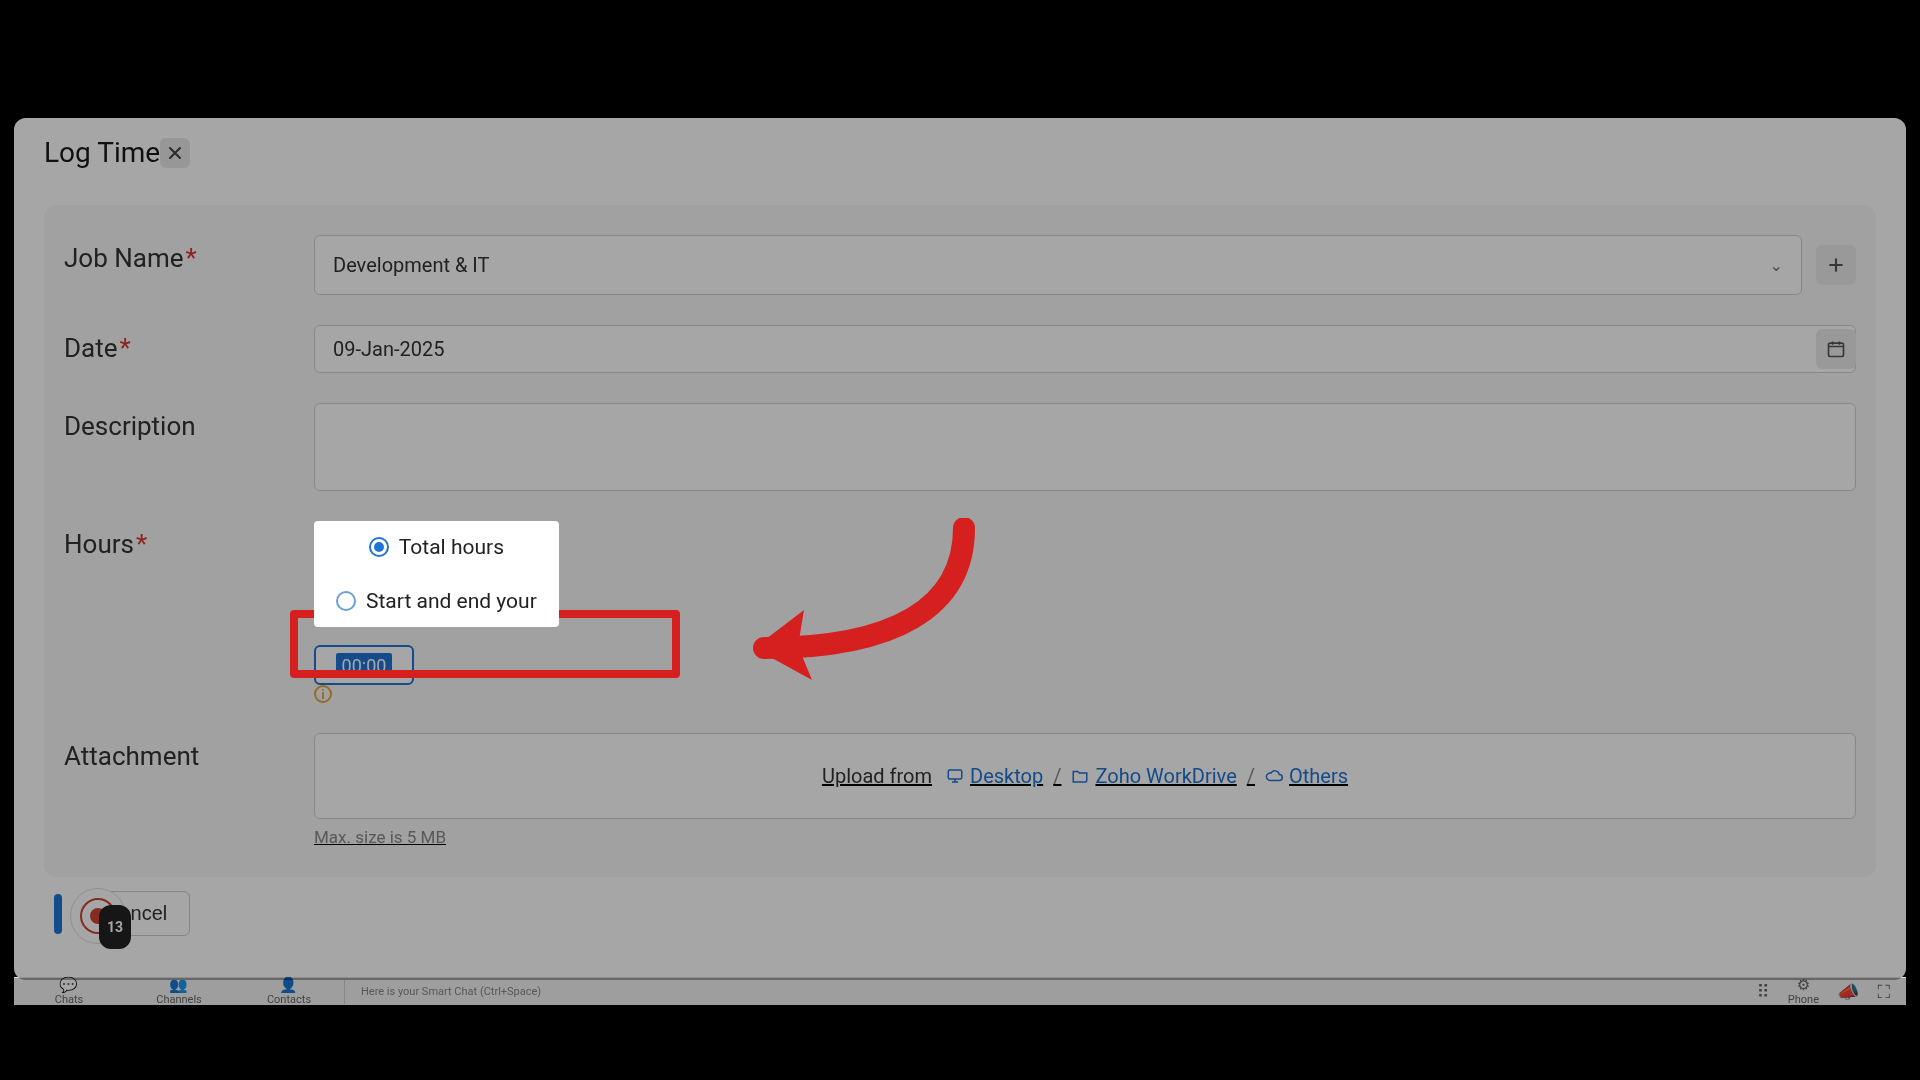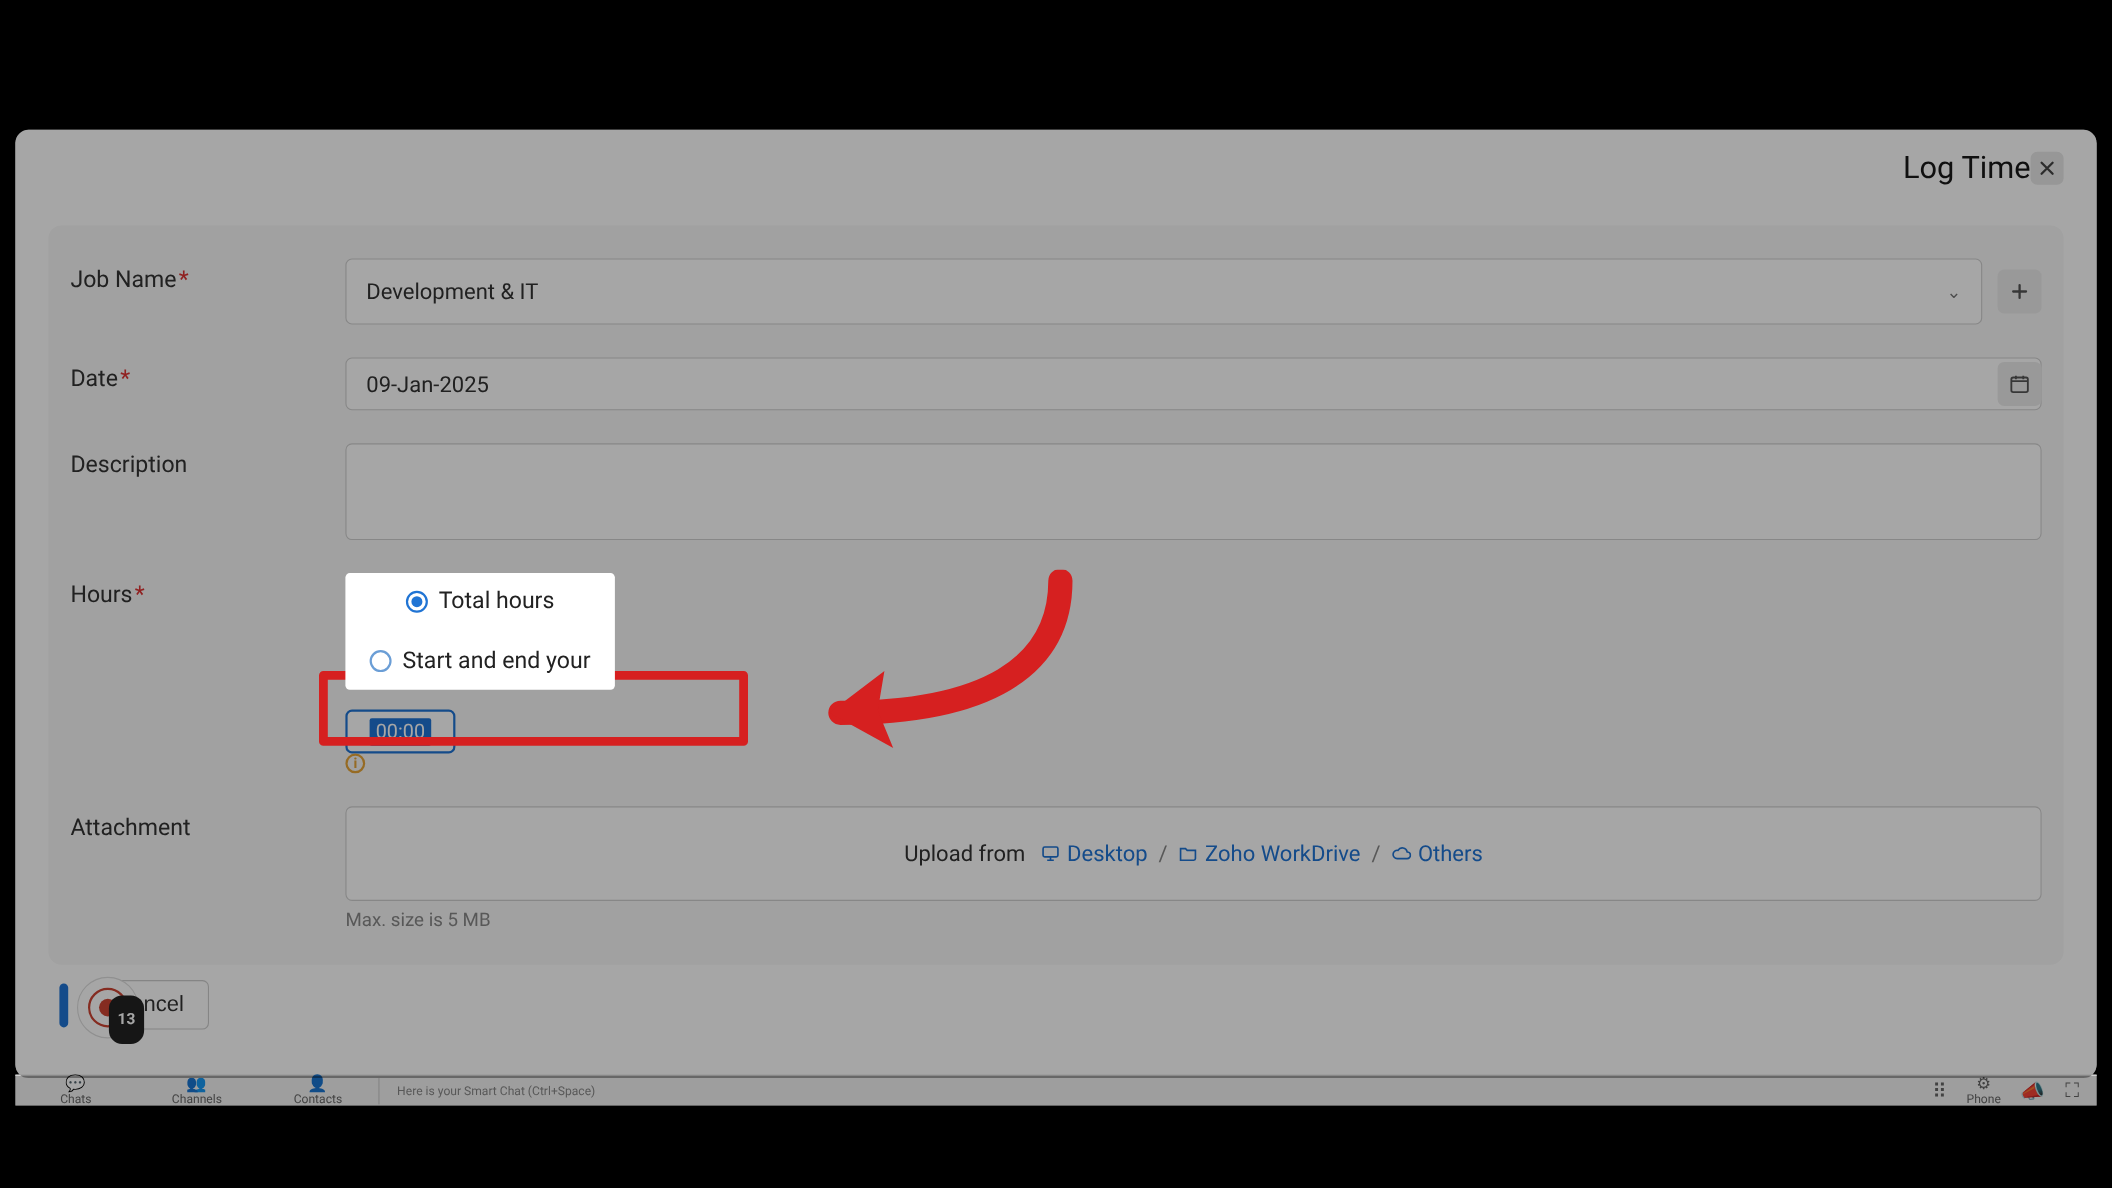--- a/index.html
+++ b/index.html
@@ -22,21 +22,21 @@
     position: absolute;
     inset: 0;
     background: rgba(0,0,0,0.35);
     pointer-events: none;
     z-index: 20;
   }
 
   .modal-header {
     display: flex;
     align-items: center;
-    justify-content: flex-end;
+    justify-content: flex-start;
     padding: 18px 30px 12px 30px;
   }
   .modal-title {
     font-size: 28px;
     color: #1a1a1a;
     font-weight: 400;
   }
   .close-btn {
     width: 30px; height: 30px;
     background: #e8e8e8;
@@ -55,21 +55,21 @@
     padding: 30px 20px 20px 20px;
   }
 
   .form-row {
     display: flex;
     align-items: flex-start;
     margin-bottom: 30px;
   }
   .form-label {
     width: 250px;
-    font-size: 21px;
+    font-size: 26px;
     color: #333;
     padding-top: 8px;
     flex-shrink: 0;
   }
   .req { color: #d33; margin-left: 2px; }
 
   .form-field { flex: 1; display: flex; gap: 14px; align-items: center; }
 
   .select-box, .date-box, .text-area, .upload-box {
     background: #fff;
@@ -326,21 +326,21 @@
           <div class="hours-input">
             <span class="hours-val">00:00</span>
           </div>
           <span class="info-icon">i</span>
         </div>
       </div>
     </div>
 
     <div class="form-row" style="margin-bottom:10px;">
       <div class="form-label">Attachment</div>
-      <div style="flex:1;">
+      <div style="flex:1;text-decoration:underline;">
         <div class="upload-box">
           <span class="upload-text">Upload from</span>
           <span class="upload-link">
             <svg class="svg-icon" style="width:18px;height:18px;color:#2074d4" viewBox="0 0 24 24">
                 <rect x="3" y="4" width="18" height="12" rx="2" fill="none" stroke="currentColor" stroke-width="2"></rect>
                 <path d="M8 20h8M12 16v4" stroke="currentColor" stroke-width="2"></path>
               </svg>
             <span>Desktop</span>
           </span>
           <span class="upload-sep">/</span>

